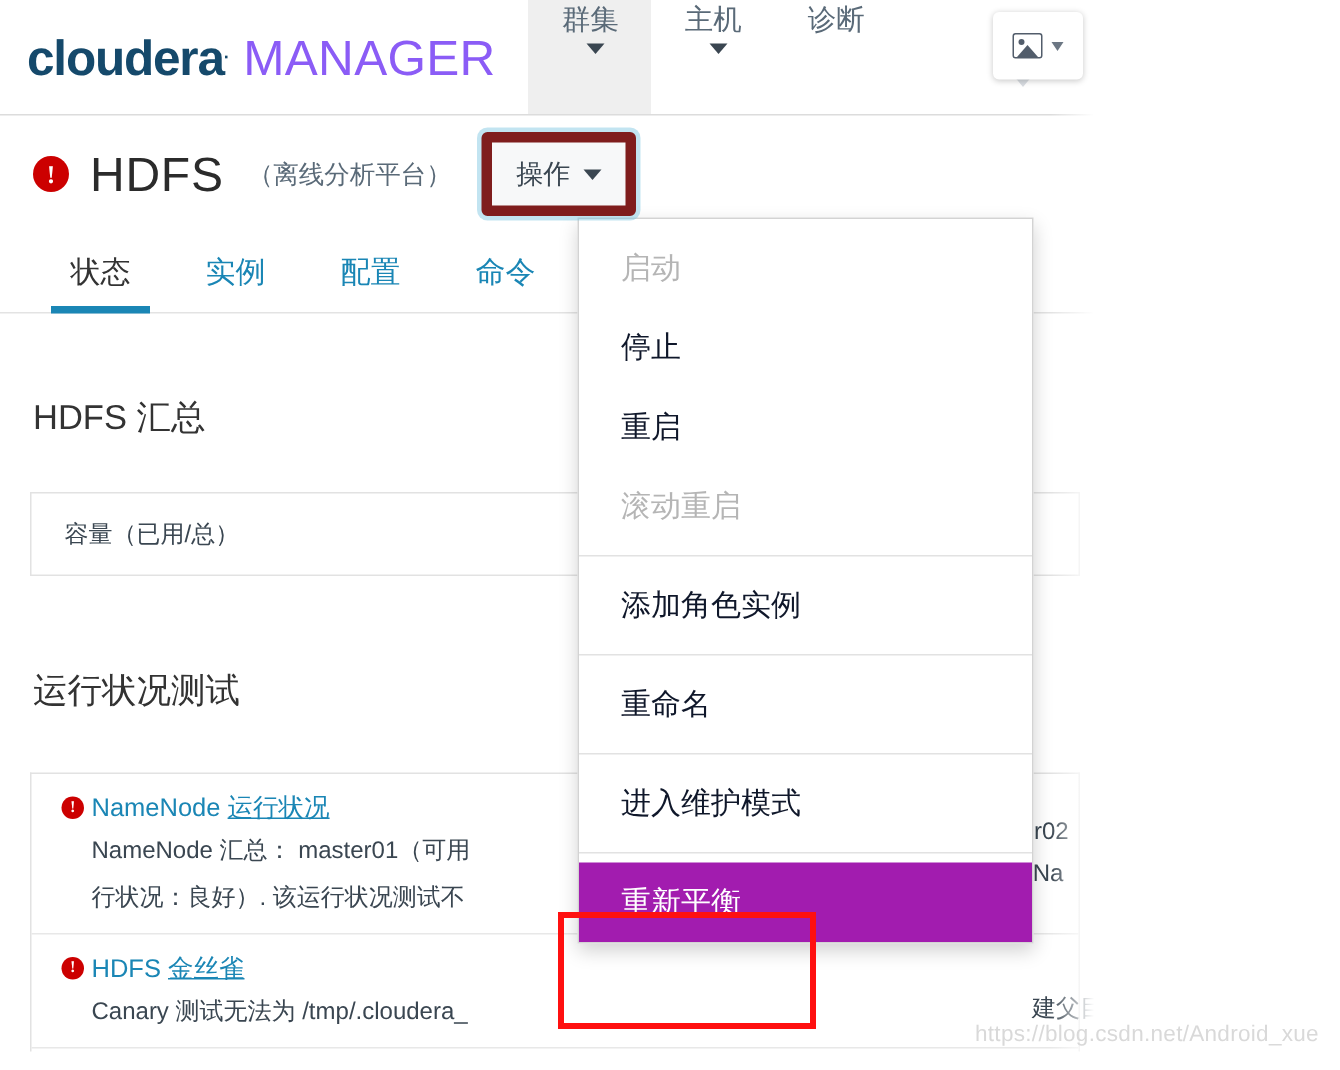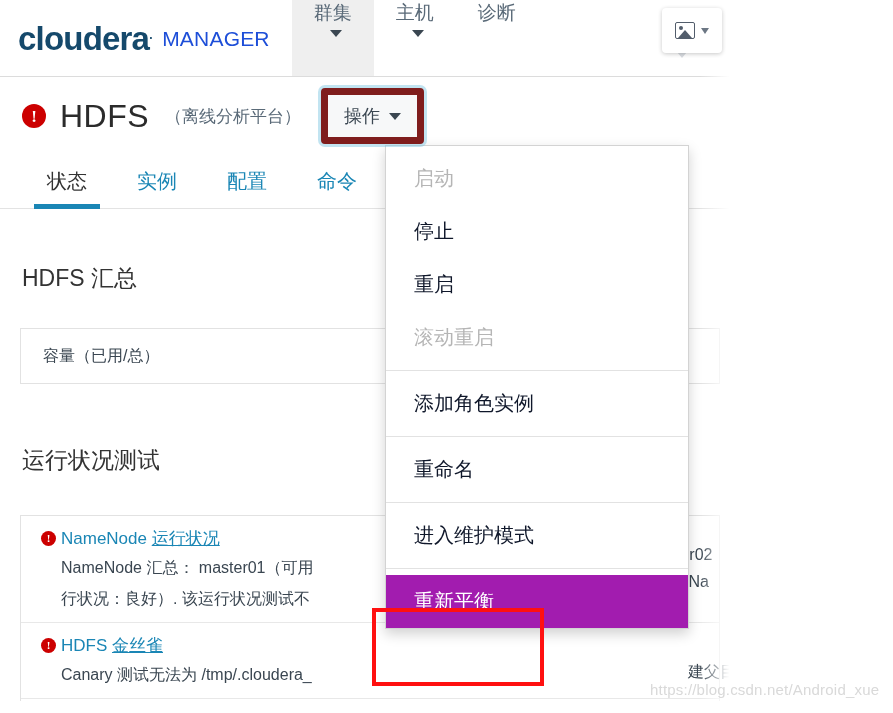--- a/index.html
+++ b/index.html
@@ -55,22 +55,22 @@
     letter-spacing: -0.8px;
     line-height: 1;
   }
   .brand-reg {
     font-size: 12px;
     color: #15496b;
     vertical-align: super;
     font-weight: bold;
   }
   .brand-manager {
-    font-size: 21px;
-    color: #1d4ed8;
+    font-size: 33px;
+    color: #8b5cf6;
     letter-spacing: 0.2px;
     margin-left: 9px;
     line-height: 1;
     font-weight: 400;
   }
   .navitems {
     display: flex;
     align-items: stretch;
   }
   .navitem {

